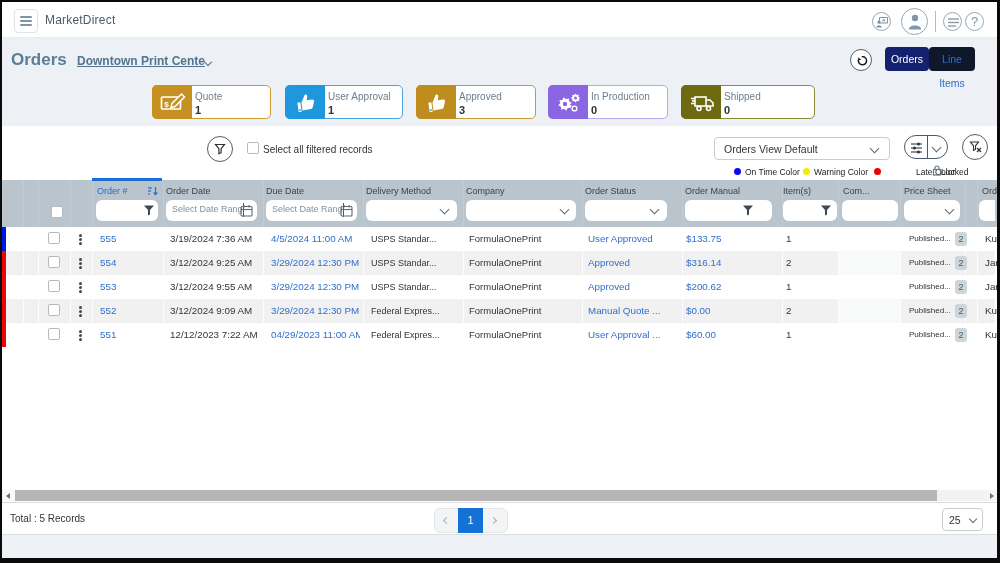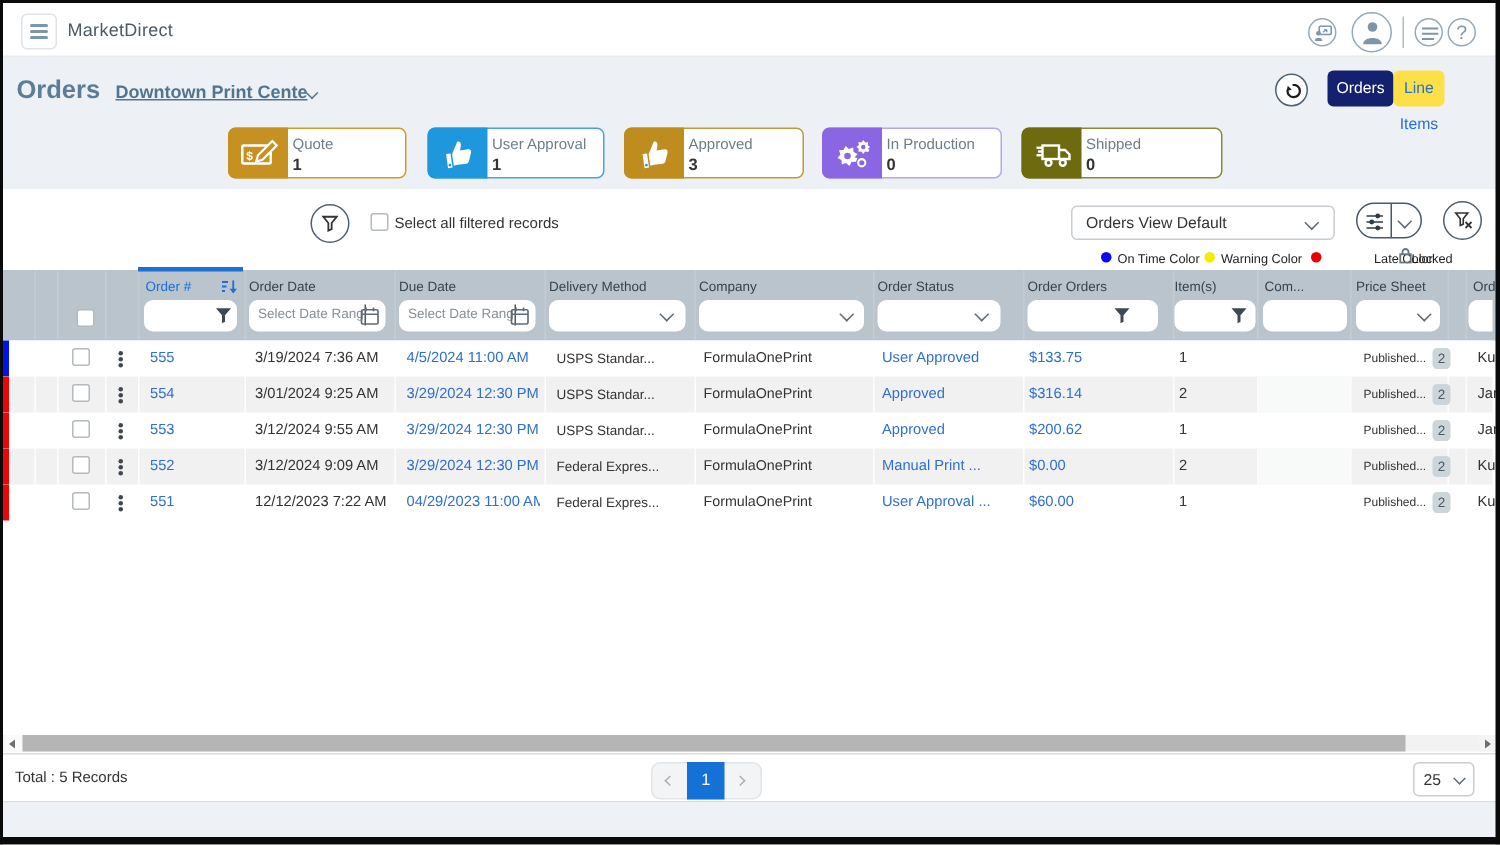--- a/index.html
+++ b/index.html
@@ -95,21 +95,21 @@
     <div class="chev" style="left:205px; top:21px; width:6px; height:6px; border-color:#51758f;"></div>
     <div class="cir" style="left:850px; top:11px; width:22px; height:22px; border-color:#4e6373;">
       <svg style="position:absolute;left:5.5px;top:5.5px" width="11" height="11" viewBox="0 0 11 11">
         <g transform="rotate(-40 5.5 5.5)">
           <path d="M3.4 1.7 a4.1 4.1 0 1 0 4.6 -0.4" fill="none" stroke="#1d1d1d" stroke-width="1.5"></path>
           <path d="M5.2 -0.4 l-2.6 2.1 3 1.6 z" fill="#1d1d1d"></path>
         </g>
       </svg>
     </div>
     <div class="seg" style="left:885px; width:44px; background:#14216e; color:#fff;">Orders</div>
-    <div class="seg" style="left:929px; width:34px; background:#fde047; color:#2a6fd4;">Line Items</div>
+    <div class="seg" style="left:929px; width:46px; background:#0f172a; color:#2a6fd4;">Line Items</div>
   </div>
 
   <div class="cards">
 
 
     <div class="card" style="left:152px; width:119px; border:1px solid #d09b2b;">
       <div class="blk" style="background:#c79122;"></div>
       <svg style="position:absolute;left:7px;top:5px" width="26" height="24" viewBox="0 0 26 24">
         <rect x="1.5" y="6" width="19" height="12" rx="1" fill="none" stroke="#fff" stroke-width="1.7"></rect>
         <text x="4.2" y="15.5" font-family="Liberation Sans" font-size="8" font-weight="bold" fill="#fff">$</text>
@@ -282,21 +282,21 @@
     <div class="glabel" style="left:466px;">Company</div>
     <div class="ginput" style="left:466px; width:110px;">
         <div class="chev" style="right:8px; top:6px;"></div>
       </div>
 
     <div class="glabel" style="left:585px;">Order Status</div>
     <div class="ginput" style="left:585px; width:82px;">
         <div class="chev" style="right:9px; top:6px;"></div>
       </div>
 
-    <div class="glabel" style="left:685px;">Order Orders</div>
+    <div class="glabel" style="left:685px;">Order Manual</div>
     <div class="ginput" style="left:685px; width:87px;">
       <svg style="position:absolute;right:18px;top:4px" width="12" height="12" viewBox="0 0 12 12">
         <path d="M1 1.5 h10 l-4 4.6 v4.4 l-2 1 v-5.4 z" fill="#3d4852"></path>
       </svg>
     </div>
 
     <div class="glabel" style="left:783px;">Item(s)</div>
     <div class="ginput" style="left:783px; width:54px;">
       <svg style="position:absolute;right:5px;top:4px" width="12" height="12" viewBox="0 0 12 12">
         <path d="M1 1.5 h10 l-4 4.6 v4.4 l-2 1 v-5.4 z" fill="#3d4852"></path>
@@ -354,21 +354,21 @@
         <div class="abs" style="left:965px; top:0; width:1px; height:24px; background:#fdfdfd;"></div>
         <div class="abs" style="left:977px; top:0; width:1px; height:24px; background:#fdfdfd;"></div>
         <div class="abs" style="left:0; top:0; width:6px; height:24px; background:#ed0404;"></div>
         <div class="cbx" style="left:48px; top:5px;"></div>
         <div class="kebab abs" style="left:79px; top:7px; width:3px; height:11px;">
           <i style="top:0"></i>
           <i style="top:4px"></i>
           <i style="top:8px"></i>
         </div>
         <div class="gcell blue" style="left:100px; width:60px;">554</div>
-        <div class="gcell" style="left:170px; width:92px;">3/01/2024 9:25 AM</div>
+        <div class="gcell" style="left:170px; width:92px;">3/12/2024 9:25 AM</div>
         <div class="gcell blue" style="left:271px; width:89px;">3/29/2024 12:30 PM</div>
         <div class="gcell" style="left:371px; width:90px; font-size:9px;">USPS Standar...</div>
         <div class="gcell" style="left:469px; width:110px; font-size:9.5px;">FormulaOnePrint</div>
         <div class="gcell blue" style="left:588px; width:92px;">Approved</div>
         <div class="gcell blue" style="left:686px; width:92px;">$316.14</div>
         <div class="gcell" style="left:786px; width:50px;">2</div>
         <div class="gcell" style="left:909px; width:46px; font-size:8px;">Published...</div>
         <div class="badge" style="left:955px;">2</div>
         <div class="gcell" style="left:985px; width:15px;">Jar</div>
       </div>
@@ -414,21 +414,21 @@
         <div class="kebab abs" style="left:79px; top:7px; width:3px; height:11px;">
           <i style="top:0"></i>
           <i style="top:4px"></i>
           <i style="top:8px"></i>
         </div>
         <div class="gcell blue" style="left:100px; width:60px;">552</div>
         <div class="gcell" style="left:170px; width:92px;">3/12/2024 9:09 AM</div>
         <div class="gcell blue" style="left:271px; width:89px;">3/29/2024 12:30 PM</div>
         <div class="gcell" style="left:371px; width:90px; font-size:9px;">Federal Expres...</div>
         <div class="gcell" style="left:469px; width:110px; font-size:9.5px;">FormulaOnePrint</div>
-        <div class="gcell blue" style="left:588px; width:92px;">Manual Print ...</div>
+        <div class="gcell blue" style="left:588px; width:92px;">Manual Quote ...</div>
         <div class="gcell blue" style="left:686px; width:92px;">$0.00</div>
         <div class="gcell" style="left:786px; width:50px;">2</div>
         <div class="gcell" style="left:909px; width:46px; font-size:8px;">Published...</div>
         <div class="badge" style="left:955px;">2</div>
         <div class="gcell" style="left:985px; width:15px;">Ku</div>
       </div>
   <div class="grow" style="top:97px; background:#ffffff;">
         <div class="abs" style="left:0; top:0; width:6px; height:24px; background:#ed0404;"></div>
         <div class="cbx" style="left:48px; top:5px;"></div>
         <div class="kebab abs" style="left:79px; top:7px; width:3px; height:11px;">

